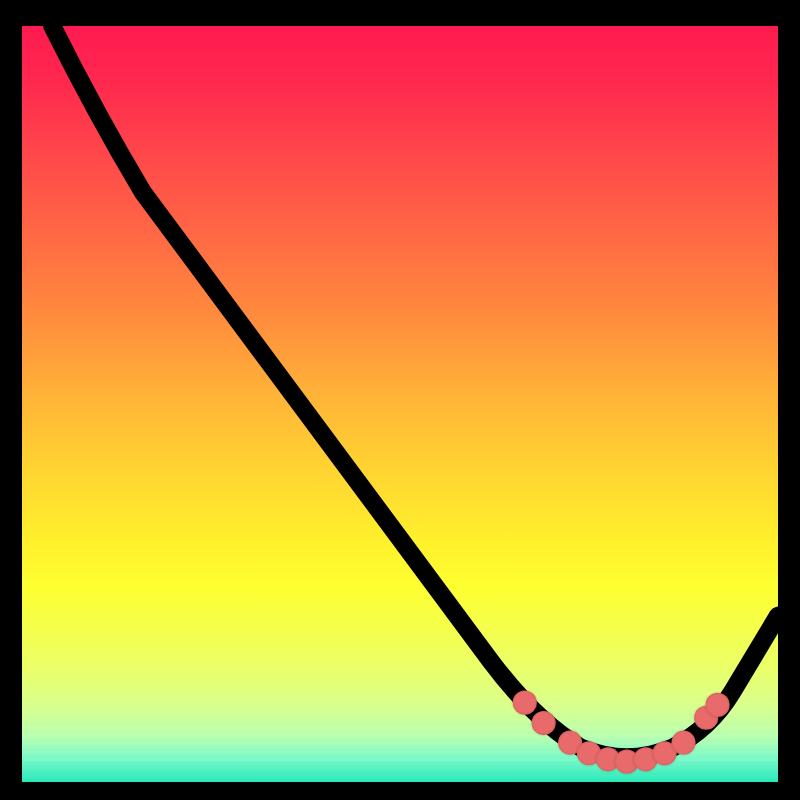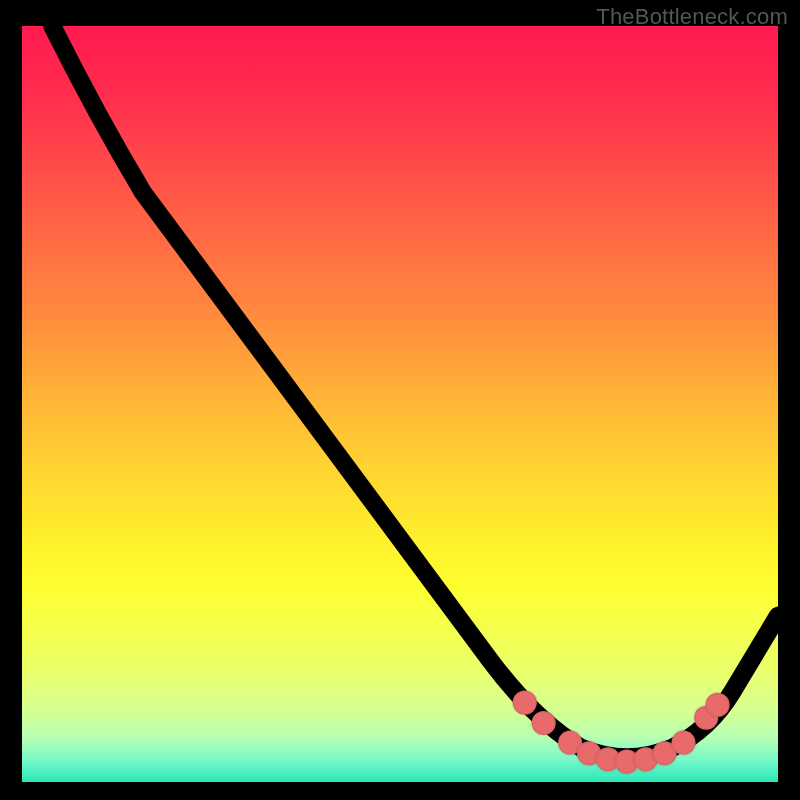--- a/index.html
+++ b/index.html
@@ -77,21 +77,20 @@
   .markers circle {
     fill: #e96a6a;
     stroke: rgba(0,0,0,0.05);
     stroke-width: 0.4;
   }
 </style>
 </head>
 <body>
 <div class="frame">
 
-  <div class="watermark">TheBottleneck.com</div>
 
   <div class="plot">
     <div class="gradient"></div>
     <div class="bands"></div>
 
     <svg class="curve" viewBox="0 0 100 100" preserveAspectRatio="none">
 
       <path class="line" d="M 4 0
                Q 10 12 16 22
                L 62 84

